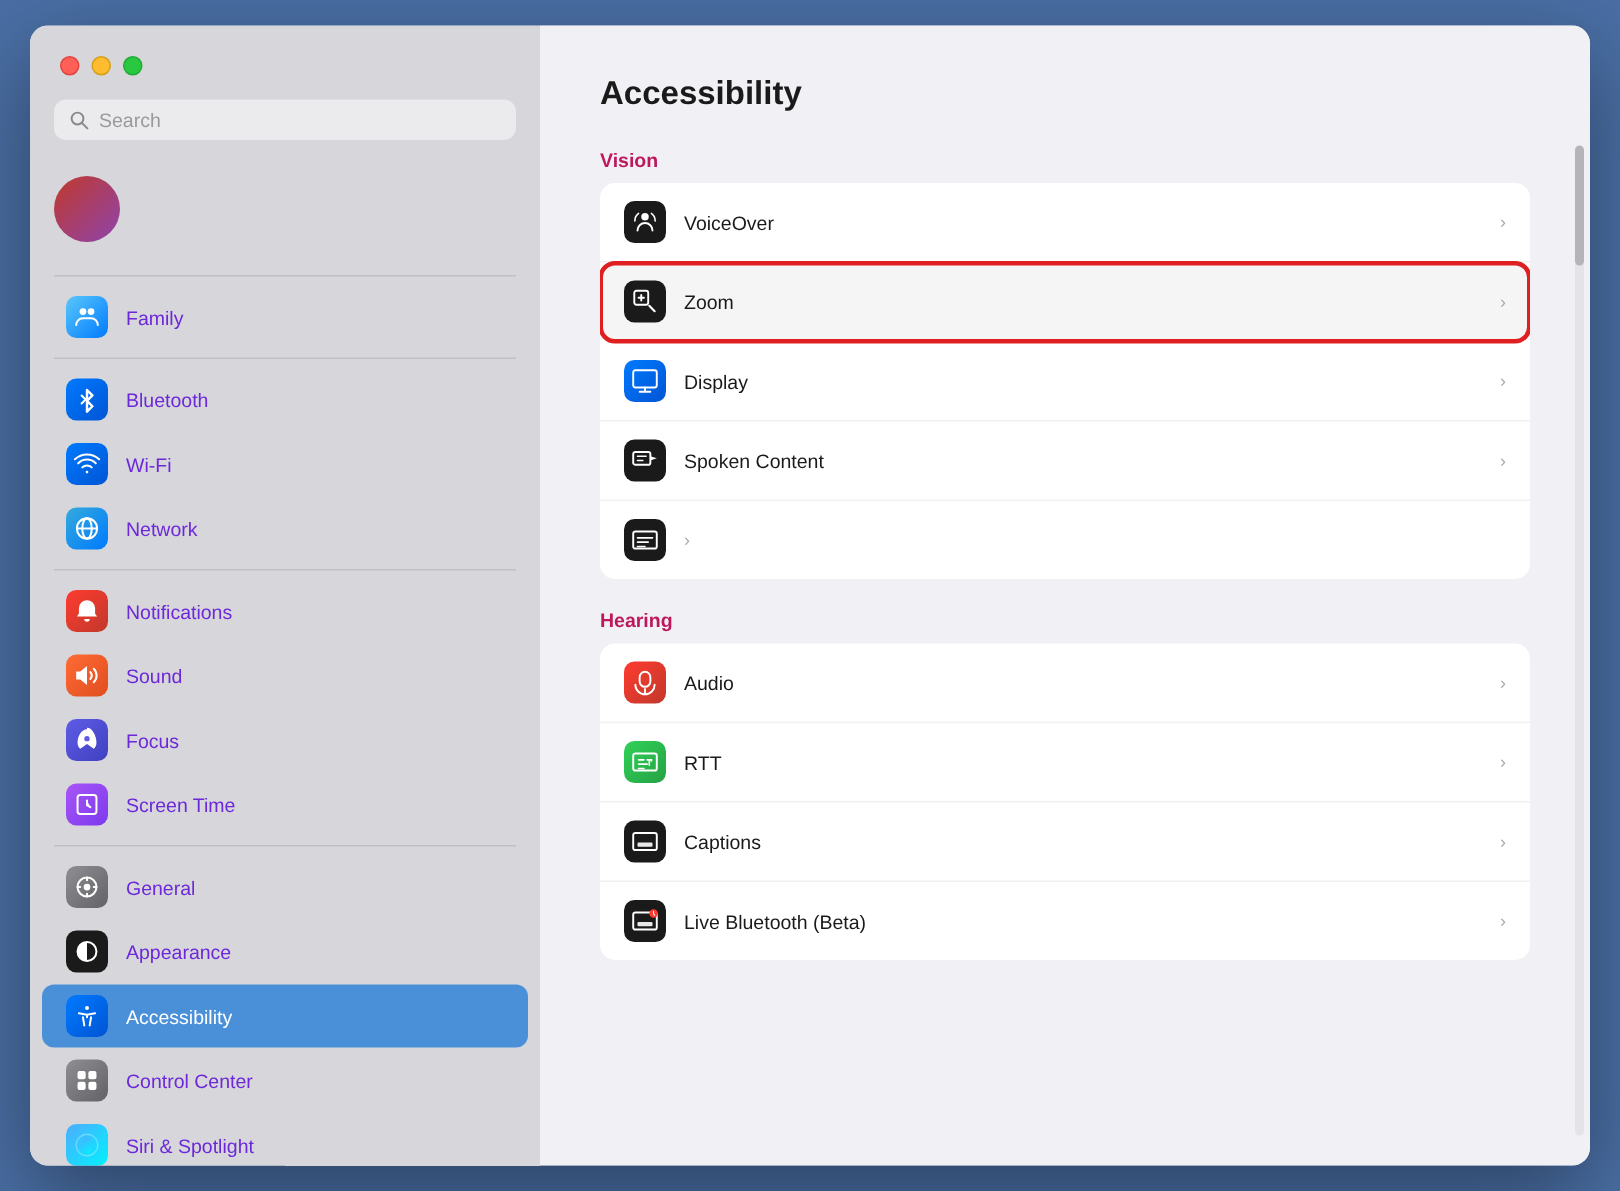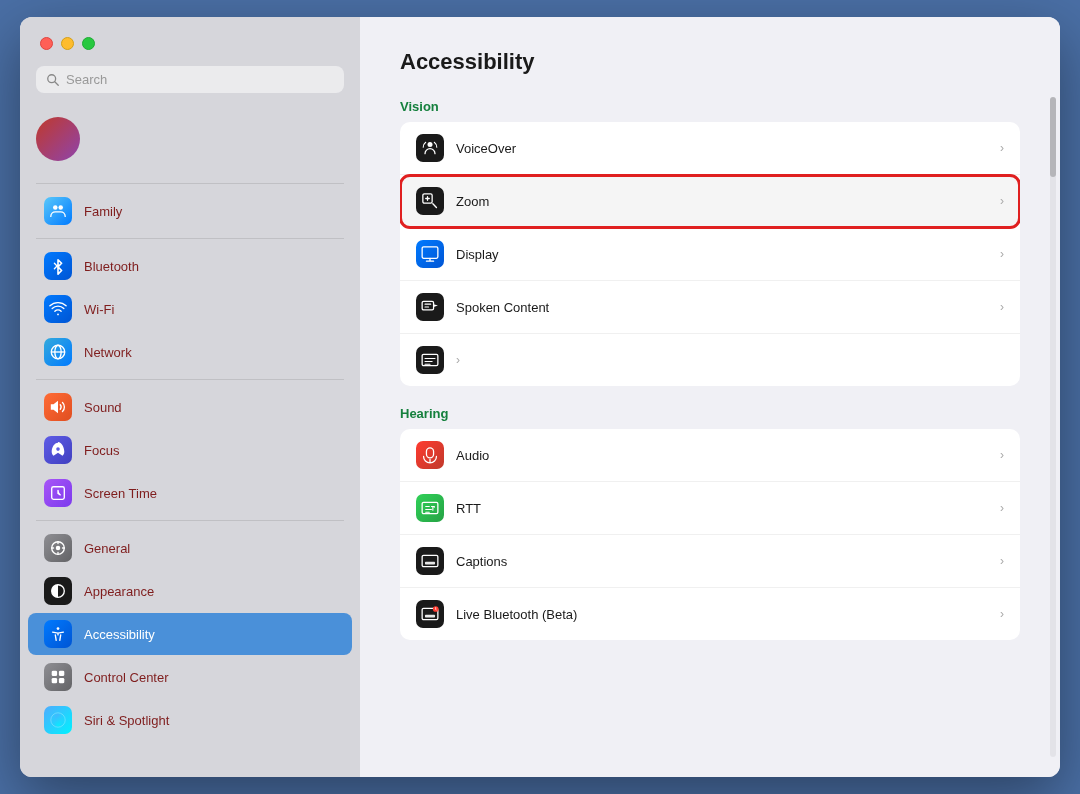--- a/index.html
+++ b/index.html
@@ -135,21 +135,21 @@
       height: 28px;
       border-radius: 7px;
       display: flex;
       align-items: center;
       justify-content: center;
       font-size: 16px;
       flex-shrink: 0;
       color: white;
     }
 
-    .item-label { font-size: 13px; color: #7f1d1d; }
+    .item-label { font-size: 13px; color: #6d28d9; }
 
     .sidebar-divider {
       height: 1px;
       background: rgba(0,0,0,0.1);
       margin: 6px 16px;
     }
 
     
     .icon-wifi { background: linear-gradient(135deg, #007aff, #0055d4); }
     .icon-bluetooth { background: linear-gradient(135deg, #007aff, #0055d4); }
@@ -181,21 +181,21 @@
     .page-title {
       font-size: 22px;
       font-weight: 700;
       color: #1a1a1a;
       margin-bottom: 24px;
     }
 
     .section-header {
       font-size: 13px;
       font-weight: 700;
-      color: #15803d;
+      color: #be185d;
       margin-bottom: 8px;
       margin-top: 20px;
     }
 
     .settings-group {
       background: white;
       border-radius: 10px;
       overflow: hidden;
       margin-bottom: 8px;
     }
@@ -342,20 +342,29 @@
           <div class="item-icon icon-network">
             <svg viewBox="0 0 20 20" fill="white" width="18" height="18">
               <circle cx="10" cy="10" r="7.5" stroke="white" stroke-width="1.5" fill="none"></circle>
               <ellipse cx="10" cy="10" rx="3.5" ry="7.5" stroke="white" stroke-width="1.5" fill="none"></ellipse>
               <path d="M2.5 10h15" stroke="white" stroke-width="1.5"></path>
             </svg>
           </div>
           <span class="item-label">Network</span>
         </div>
         <div class="sidebar-divider"></div>
+        <div class="sidebar-item">
+          <div class="item-icon icon-notifications">
+            <svg viewBox="0 0 20 20" fill="white" width="18" height="18">
+              <path d="M10 2a6 6 0 00-6 6v4l-1.5 2h15L16 12V8a6 6 0 00-6-6z"></path>
+              <path d="M8 16a2 2 0 004 0" fill="white"></path>
+            </svg>
+          </div>
+          <span class="item-label">Notifications</span>
+        </div>
         <div class="sidebar-item">
           <div class="item-icon icon-sound">
             <svg viewBox="0 0 20 20" fill="white" width="18" height="18">
               <path d="M5 7H2v6h3l5 4V3L5 7z"></path>
               <path d="M15 5a7 7 0 010 10M12.5 7.5a4 4 0 010 5" stroke="white" stroke-width="1.5" fill="none" stroke-linecap="round"></path>
             </svg>
           </div>
           <span class="item-label">Sound</span>
         </div>
         <div class="sidebar-item">

